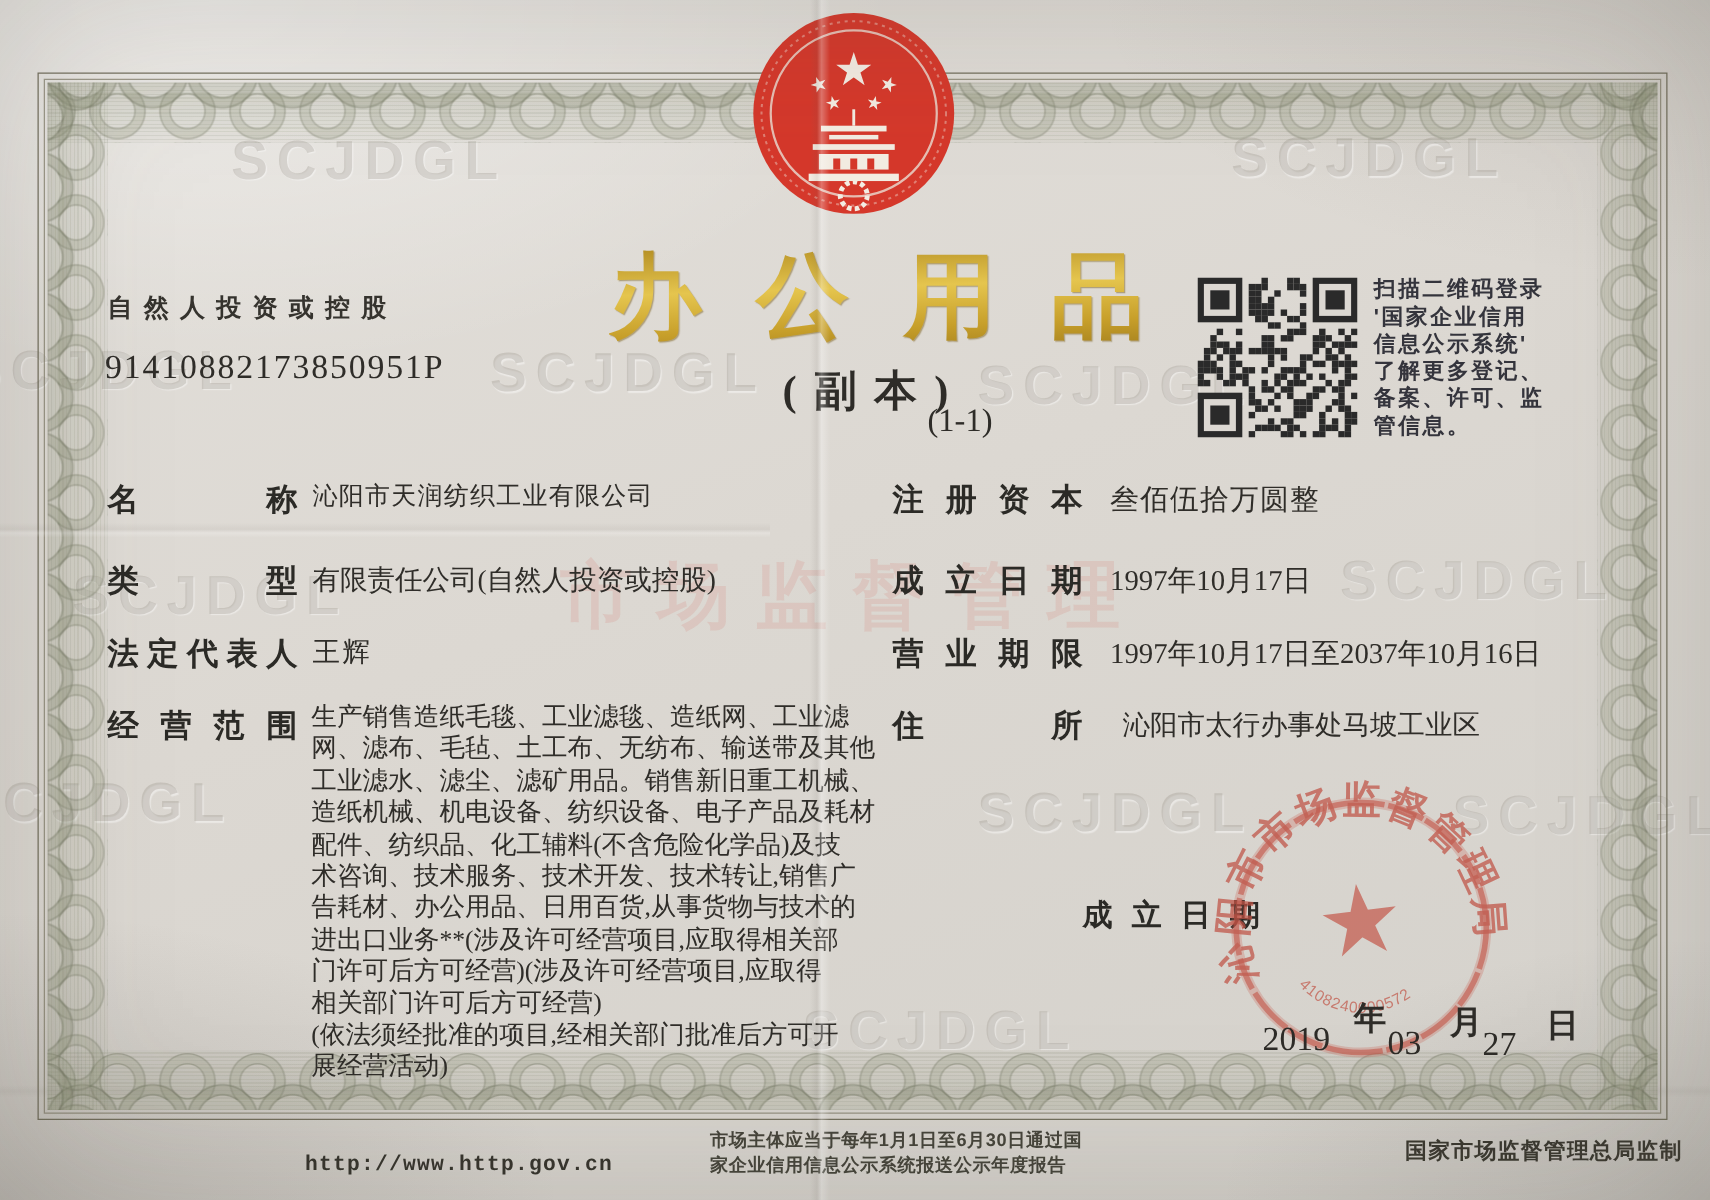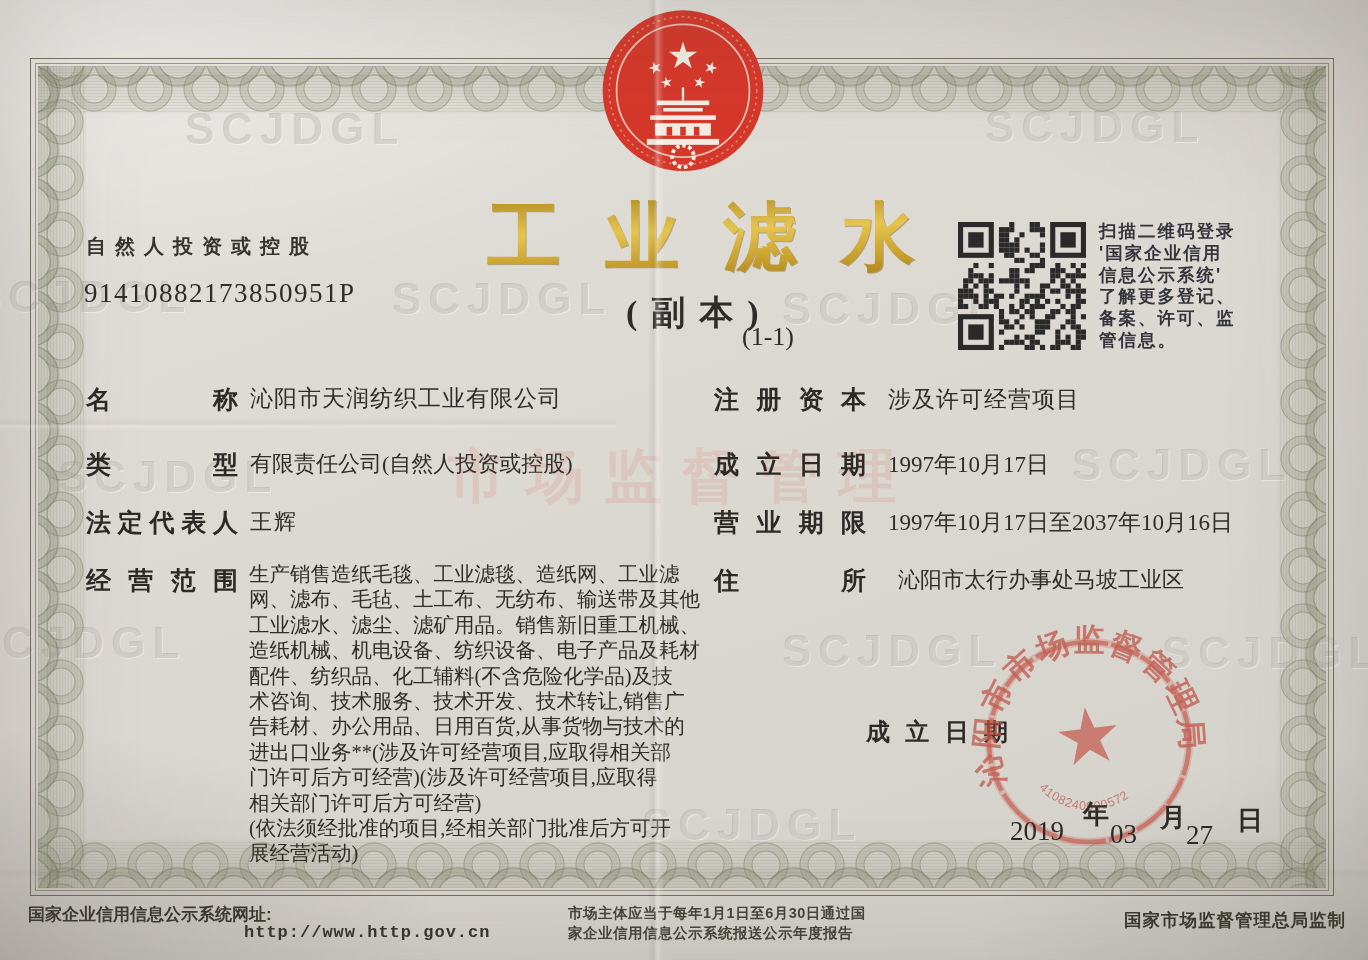--- a/index.html
+++ b/index.html
@@ -81,21 +81,21 @@
   .qr-caption{position:absolute;left:1099px;top:221px;width:184px;font-size:17.5px;
       line-height:21.8px;color:#34343c;font-weight:700;letter-spacing:2px;
       white-space:pre-line;font-family:"Liberation Sans",sans-serif;}
 
   
   .flabel{position:absolute;font-size:25px;font-weight:700;color:#2b2a26;
       width:152px;text-align:justify;text-align-last:justify;text-justify:inter-character;
       font-family:"Liberation Sans","DejaVu Sans",sans-serif;}
   .fvalue{position:absolute;color:#2f2d29;
       font-family:"Liberation Serif","DejaVu Serif",serif;}
-  .v-name{left:250px;top:383px;font-size:23px;letter-spacing:1px;text-align:right;}
+  .v-name{left:250px;top:383px;font-size:20px;letter-spacing:1px;text-align:right;}
   .v-type{left:250px;top:449px;font-size:22px;}
   .v-rep{left:250px;top:507px;font-size:22px;letter-spacing:2px;}
   .v-scope{left:249px;top:562px;width:452px;font-size:20.5px;line-height:25.4px;
       white-space:pre-line;}
   .v-cap{left:888px;top:384px;font-size:23px;letter-spacing:1px;}
   .v-est{left:888px;top:449px;font-size:23px;}
   .v-term{left:888px;top:507px;font-size:23px;}
   .v-addr{left:898px;top:565px;font-size:22px;}
 
   
@@ -162,21 +162,21 @@
     <rect x="33" y="69.8" width="34" height="7.6" fill="#f3ece2"></rect>
     <rect x="40" y="72" width="3.4" height="5.4" fill="#d5382b"></rect>
     <rect x="48.3" y="72" width="3.4" height="5.4" fill="#d5382b"></rect>
     <rect x="56.6" y="72" width="3.4" height="5.4" fill="#d5382b"></rect>
     <rect x="28" y="79.4" width="44" height="3.6" fill="#f3ece2"></rect>
     <circle cx="50" cy="90" r="6.6" fill="none" stroke="#f3ece2" stroke-width="2.4" stroke-dasharray="2.2,1.6"></circle>
   </svg>
 
   <div class="credit-label">自然人投资或控股</div>
   <div class="credit-code">91410882173850951P</div>
-  <div class="title">工业滤水</div>
+  <div class="title">办公用品</div>
   <div class="subtitle">(副本)</div>
   <div class="copy-index">(1-1)</div>
 
   <div class="qr">
       <svg id="qrsvg" viewBox="0 0 25 25">
         <rect x="10" y="0" width="1" height="1" fill="#2a2a2a"></rect>
         <rect x="14" y="0" width="1" height="1" fill="#2a2a2a"></rect>
         <rect x="15" y="0" width="1" height="1" fill="#2a2a2a"></rect>
         <rect x="8" y="1" width="1" height="1" fill="#2a2a2a"></rect>
         <rect x="9" y="1" width="1" height="1" fill="#2a2a2a"></rect>
@@ -413,21 +413,21 @@
 配件、纺织品、化工辅料(不含危险化学品)及技
 术咨询、技术服务、技术开发、技术转让,销售广
 告耗材、办公用品、日用百货,从事货物与技术的
 进出口业务**(涉及许可经营项目,应取得相关部
 门许可后方可经营)(涉及许可经营项目,应取得
 相关部门许可后方可经营)
 (依法须经批准的项目,经相关部门批准后方可开
 展经营活动)</div>
 
   <div class="flabel" style="left:714px;top:383px;">注册资本</div>
-  <div class="fvalue v-cap">涉及许可经营项目</div>
+  <div class="fvalue v-cap">叁佰伍拾万圆整</div>
 
   <div class="flabel" style="left:714px;top:448px;">成立日期</div>
   <div class="fvalue v-est">1997年10月17日</div>
 
   <div class="flabel" style="left:714px;top:506px;">营业期限</div>
   <div class="fvalue v-term">1997年10月17日至2037年10月16日</div>
 
   <div class="flabel" style="left:714px;top:564px;">住所</div>
   <div class="fvalue v-addr">沁阳市太行办事处马坡工业区</div>
 
@@ -451,21 +451,20 @@
 
   <div class="date-row">
     <span class="d-y">2019</span>
     <span class="d-ylab">年</span>
     <span class="d-m">03</span>
     <span class="d-mlab">月</span>
     <span class="d-d">27</span>
     <span class="d-dlab">日</span>
   </div>
 
-  <div class="f-weblabel">国家企业信用信息公示系统网址:</div>
   <div class="f-url">http://www.http.gov.cn</div>
   <div class="f-notice">市场主体应当于每年1月1日至6月30日通过国
 家企业信用信息公示系统报送公示年度报告</div>
   <div class="f-producer">国家市场监督管理总局监制</div>
 
   <div class="crease-v"></div>
   <div class="crease-h1"></div>
   <div class="crease-h2"></div>
 </div>
 

